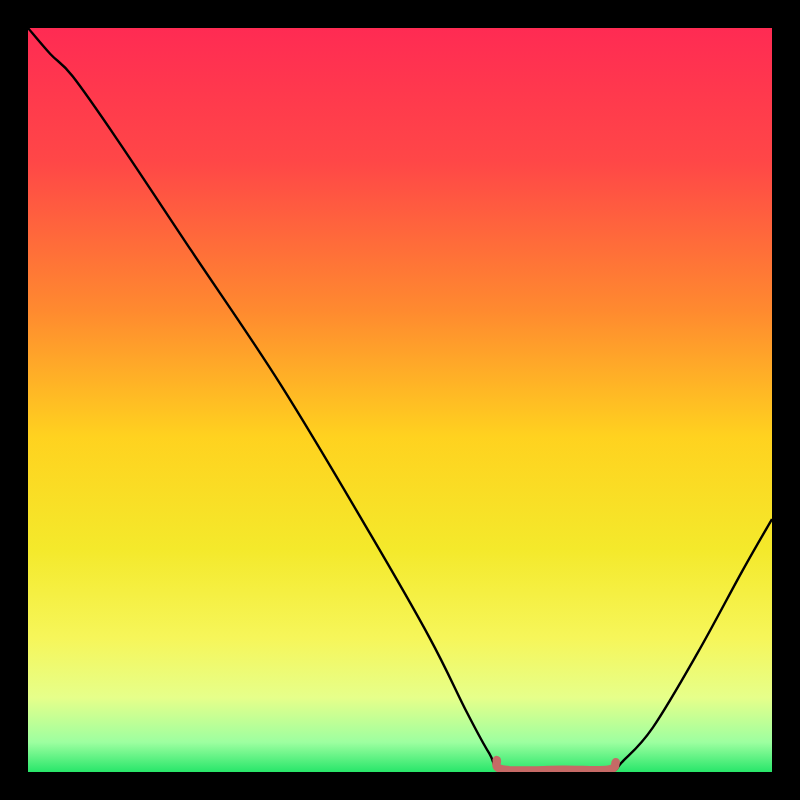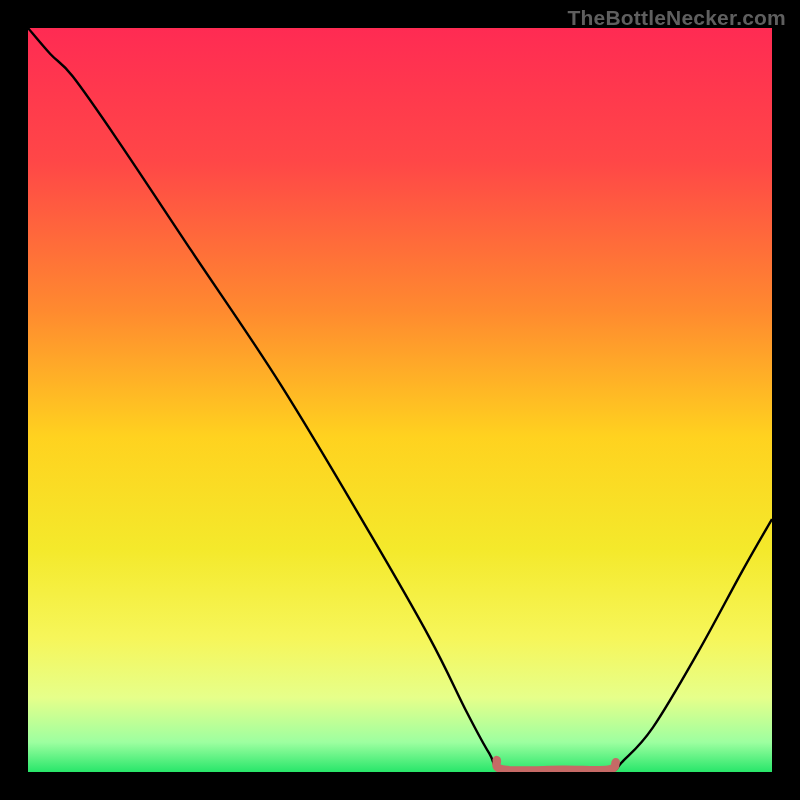--- a/index.html
+++ b/index.html
@@ -39,21 +39,20 @@
     display: block;
     width: 744px;
     height: 744px;
   }
 </style>
 </head>
 <body>
 
 <div class="stage">
 
-  <div class="watermark">TheBottleNecker.com</div>
 
   <div class="plot">
     <svg viewBox="0 0 744 744" preserveAspectRatio="none">
       <defs>
         <linearGradient id="bg-grad" x1="0" y1="0" x2="0" y2="1">
         <stop offset="0.00%" stop-color="#ff2b53"></stop>
             <stop offset="18.00%" stop-color="#ff4747"></stop>
             <stop offset="38.00%" stop-color="#ff8a2f"></stop>
             <stop offset="55.00%" stop-color="#ffd21f"></stop>
             <stop offset="70.00%" stop-color="#f4e92b"></stop>

